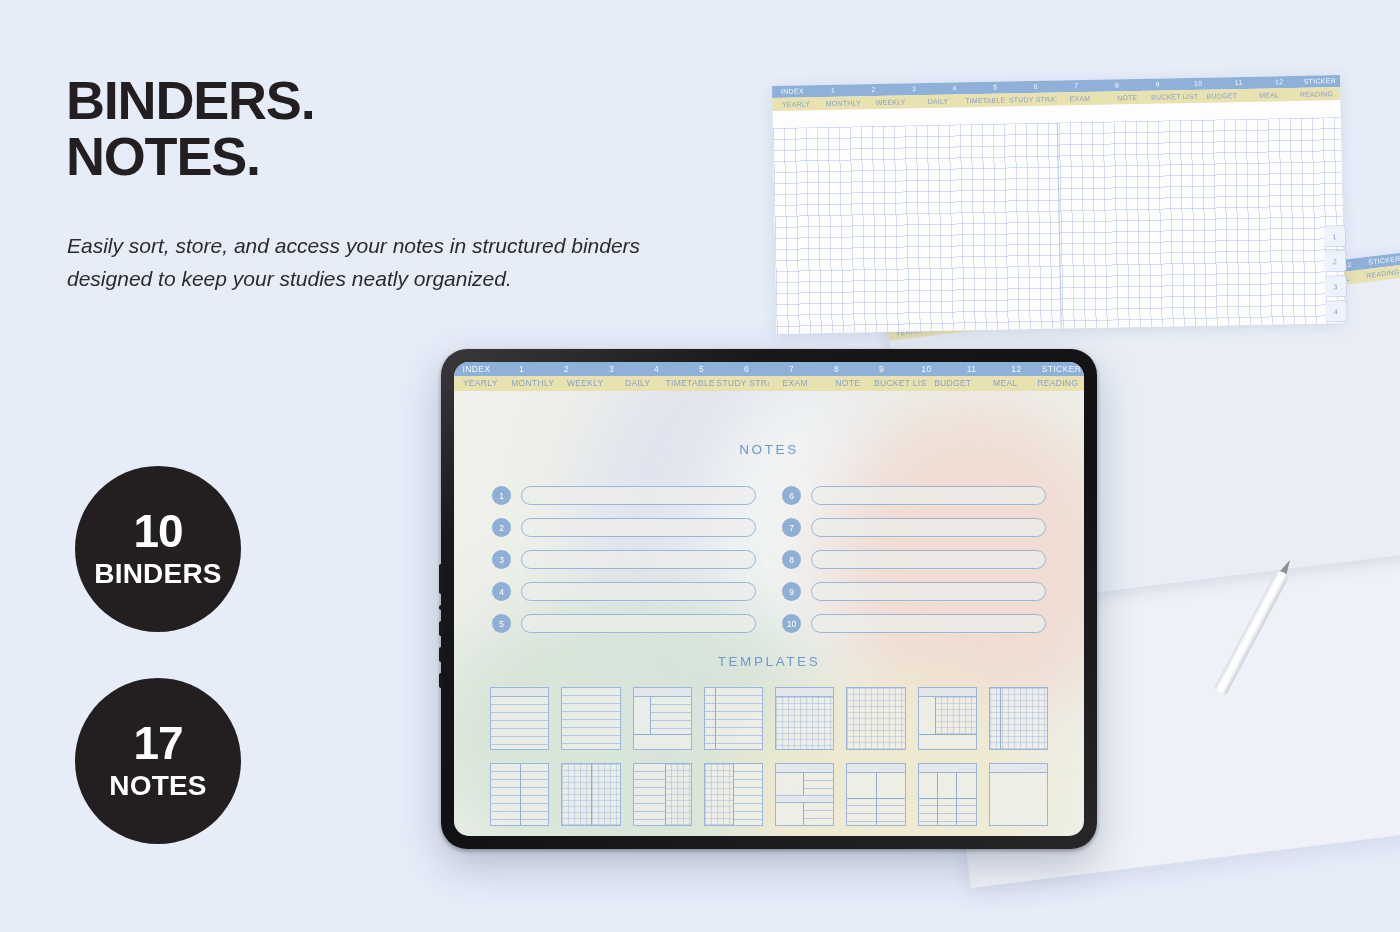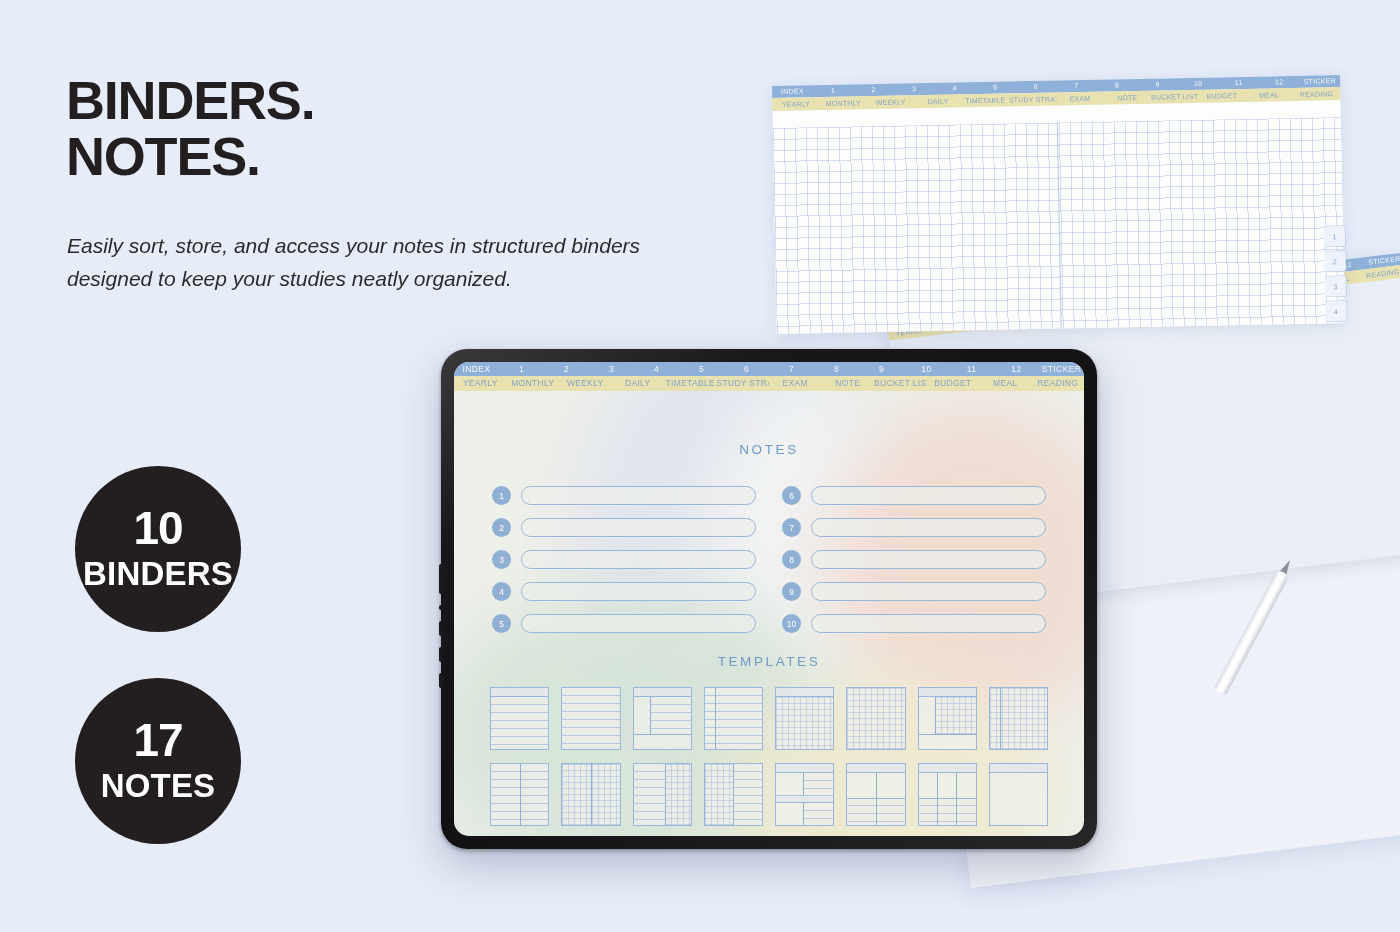--- a/index.html
+++ b/index.html
@@ -24,21 +24,21 @@
     color:#2b2b2f;
   }
 
   .badge {
     position:absolute; border-radius:50%;
     background:#231f20; color:#fff;
     display:flex; flex-direction:column;
     align-items:center; justify-content:center;
   }
   .badge .num { font-size:46px; font-weight:bold; line-height:1; letter-spacing:-1px; }
-  .badge .lbl { font-size:33px; font-weight:bold; line-height:1.2; margin-top:3px; letter-spacing:0.2px; }
+  .badge .lbl { font-size:28px; font-weight:bold; line-height:1.2; margin-top:3px; letter-spacing:0.2px; }
   #badge-binders { left:75px; top:466px; width:166px; height:166px; }
   #badge-notes   { left:75px; top:678px; width:166px; height:166px; }
 
   
   .binder { position:absolute; }
 
   #binder-top {
     left:772px; top:86px; width:568px; height:248px;
     transform:rotate(-1.1deg); transform-origin:top left;
     background:#fdfdfd;

